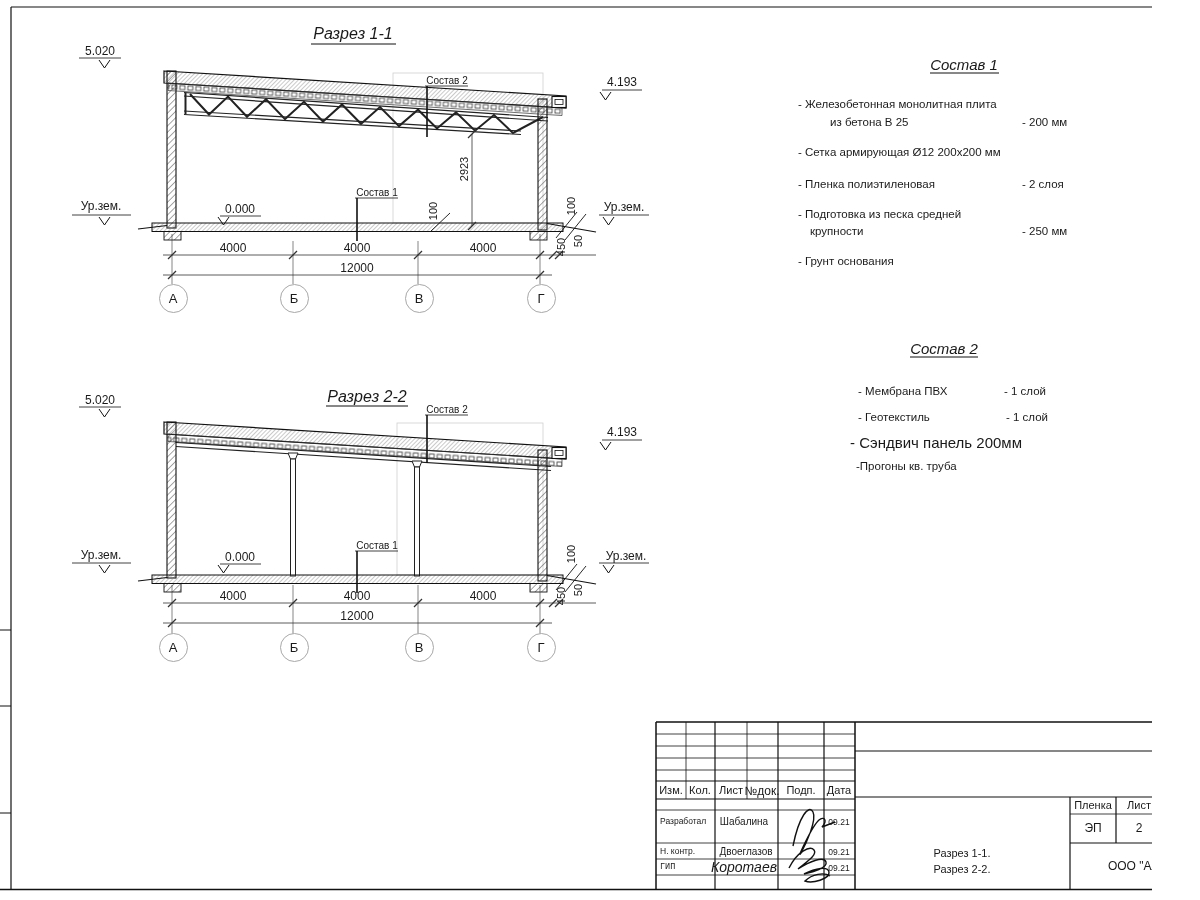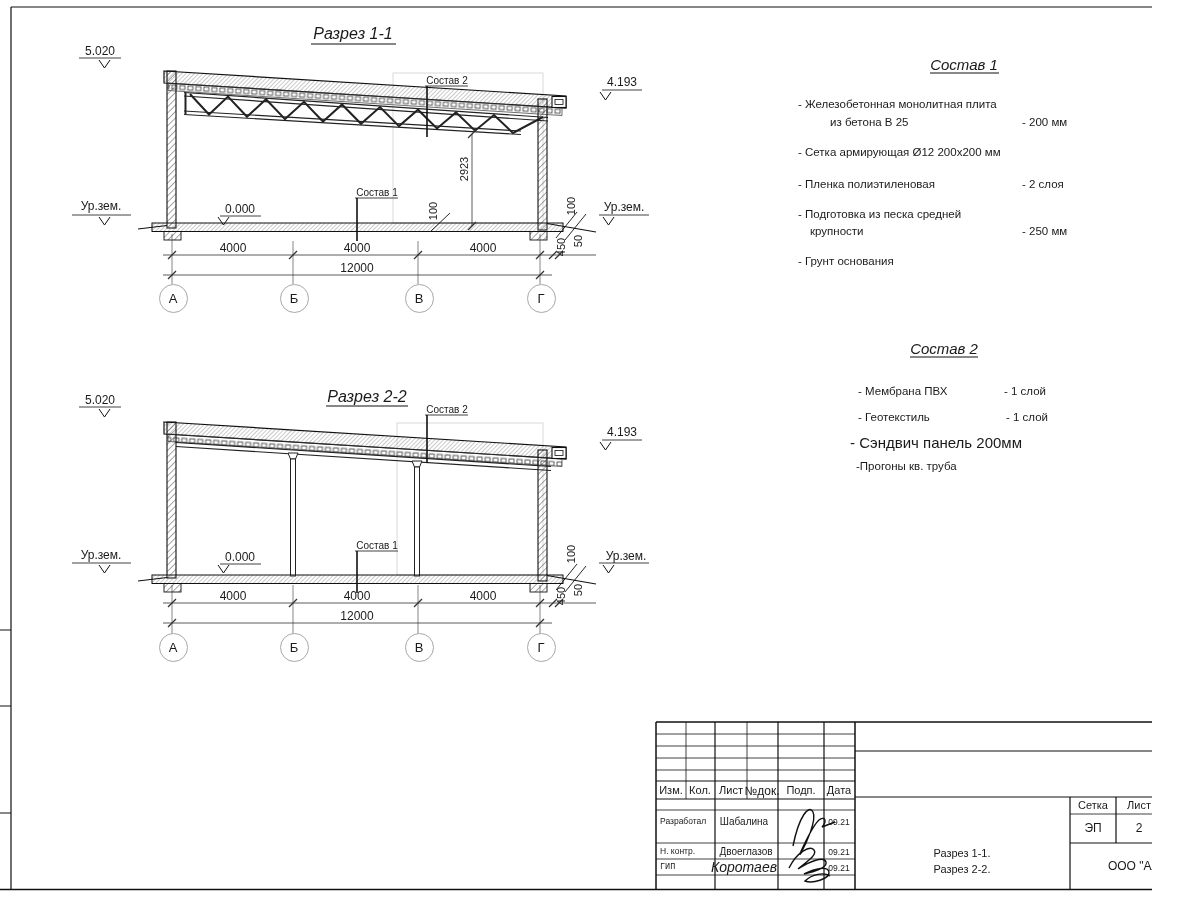--- a/index.html
+++ b/index.html
@@ -284,21 +284,21 @@
 <span class="tl" style="left:660px;top:821px;font-size:8.5px;">Разработал</span>
 <span class="t" style="left:744px;top:821px;font-size:10px;">Шабалина</span>
 <span class="t" style="left:839px;top:822px;font-size:8.5px;">09.21</span>
 <span class="tl" style="left:660px;top:851px;font-size:8.5px;">Н. контр.</span>
 <span class="t" style="left:746px;top:851px;font-size:10px;">Двоеглазов</span>
 <span class="t" style="left:839px;top:852px;font-size:8.5px;">09.21</span>
 <span class="tl" style="left:660px;top:867px;font-size:8.5px;font-family:Liberation Mono, monospace;">ГИП</span>
 <span class="t" style="left:744px;top:867px;font-size:14px;font-style:italic;">Коротаев</span>
 <span class="t" style="left:839px;top:868px;font-size:8.5px;">09.21</span>
 
-<span class="t" style="left:1093px;top:805px;font-size:11px;">Сетка</span>
+<span class="t" style="left:1093px;top:805px;font-size:11px;">Пленка</span>
 <span class="t" style="left:1139px;top:805px;font-size:11px;">Лист</span>
 <span class="t" style="left:1188px;top:805px;font-size:11px;">Листов</span>
 <span class="t" style="left:1093px;top:828px;font-size:12px;">ЭП</span>
 <span class="t" style="left:1139px;top:828px;font-size:12px;">2</span>
 <span class="t" style="left:962px;top:853px;font-size:11px;">Разрез 1-1.</span>
 <span class="t" style="left:962px;top:869px;font-size:11px;">Разрез 2-2.</span>
 <span class="t" style="left:1148px;top:866px;font-size:12px;">ООО "Альянс"</span>
 
 </div>
 

